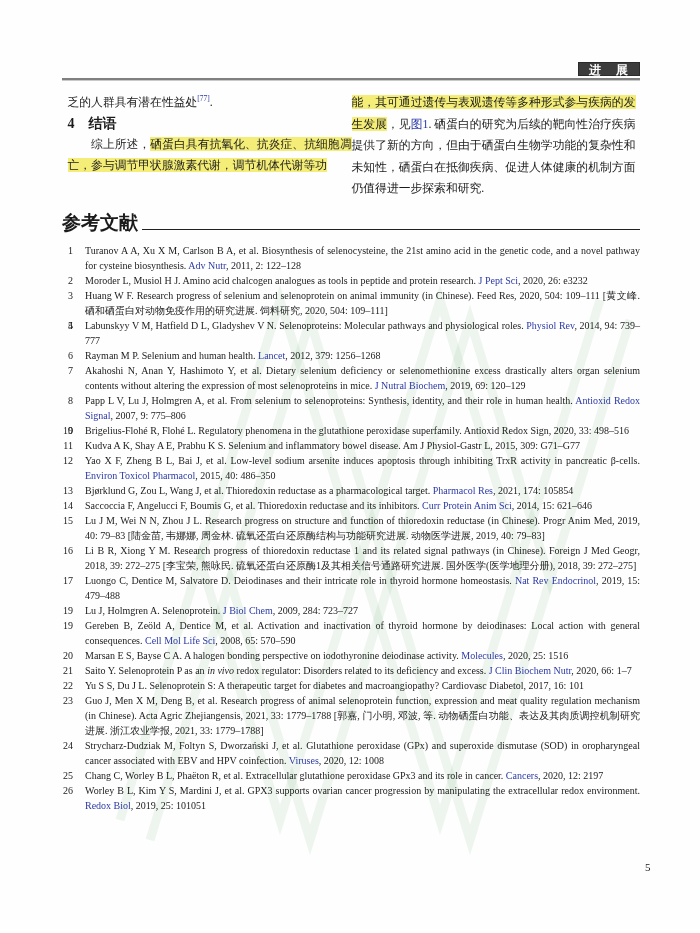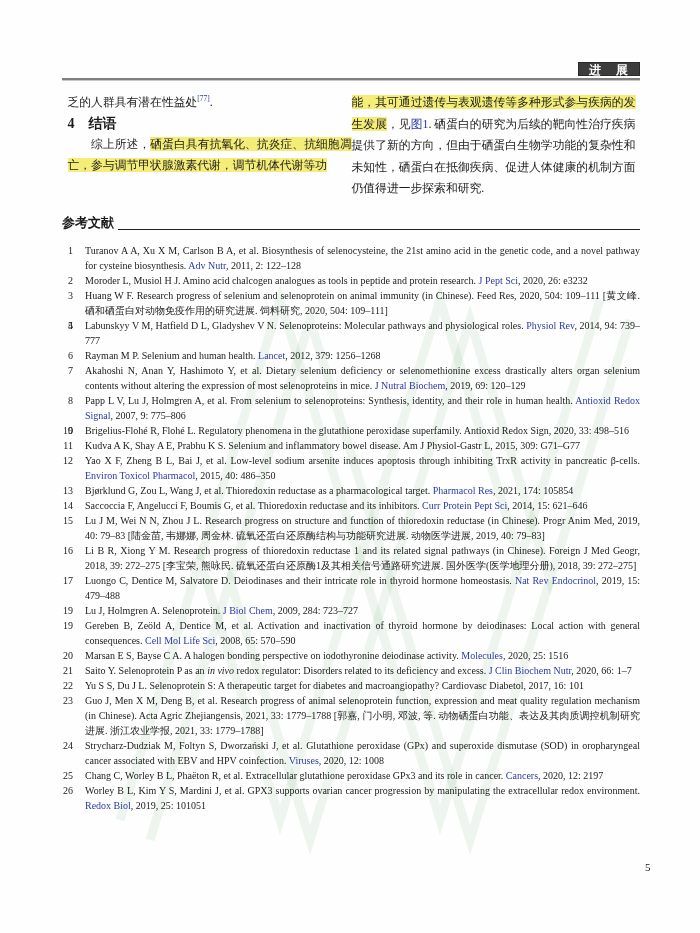--- a/index.html
+++ b/index.html
@@ -37,21 +37,21 @@
   .indent { text-indent:2em; }
   .hl { background:var(--hl,#f4ee79); }
   .blue { color:var(--link,#2b3aa6); }
   .it { font-style:italic; }
   sup { font-size:7.5px; line-height:0; }
 
   
   .refs-heading {
     position:absolute; top:213px; left:62px; width:578px;
     display:flex; align-items:flex-end;
-    font-size:13px; font-weight:bold; line-height:20px;
+    font-size:19px; font-weight:bold; line-height:20px;
   }
   .refs-heading .rule { flex:1; border-bottom:1.5px solid #1f1f1f; margin:0 0 3px 4px; }
   .refs-list {
     position:absolute; top:243px; left:62px; width:578px;
     font-size:10px; line-height:15px;
   }
   .ref-item { position:relative; padding-left:23px; text-align:justify; margin:0; }
   .ref-num { position:absolute; left:0; top:0; width:11px; text-align:right; }
 
   .page-number { position:absolute; top:861px; left:645px; font-size:11px; }
@@ -100,21 +100,21 @@
         <div class="ref-item"><span class="ref-num">4</span></div>
         <div class="ref-item"><span class="ref-num">5</span><span><span>Labunskyy V M, Hatfield D L, Gladyshev V N. Selenoproteins: Molecular pathways and physiological roles. </span><span class="blue">Physiol Rev</span><span>, 2014, 94: 739–777</span></span></div>
         <div class="ref-item"><span class="ref-num">6</span><span><span>Rayman M P. Selenium and human health. </span><span class="blue">Lancet</span><span>, 2012, 379: 1256–1268</span></span></div>
         <div class="ref-item"><span class="ref-num">7</span><span><span>Akahoshi N, Anan Y, Hashimoto Y, et al. Dietary selenium deficiency or selenomethionine excess drastically alters organ selenium contents without altering the expression of most selenoproteins in mice. </span><span class="blue">J Nutral Biochem</span><span>, 2019, 69: 120–129</span></span></div>
         <div class="ref-item"><span class="ref-num">8</span><span><span>Papp L V, Lu J, Holmgren A, et al. From selenium to selenoproteins: Synthesis, identity, and their role in human health. </span><span class="blue">Antioxid Redox Signal</span><span>, 2007, 9: 775–806</span></span></div>
         <div class="ref-item"><span class="ref-num">9</span></div>
         <div class="ref-item"><span class="ref-num">10</span><span><span>Brigelius-Flohé R, Flohé L. Regulatory phenomena in the glutathione peroxidase superfamily. Antioxid Redox Sign, 2020, 33: 498–516</span></span></div>
         <div class="ref-item"><span class="ref-num">11</span><span><span>Kudva A K, Shay A E, Prabhu K S. Selenium and inflammatory bowel disease. Am J Physiol-Gastr L, 2015, 309: G71–G77</span></span></div>
         <div class="ref-item"><span class="ref-num">12</span><span><span>Yao X F, Zheng B L, Bai J, et al. Low-level sodium arsenite induces apoptosis through inhibiting TrxR activity in pancreatic β-cells. </span><span class="blue">Environ Toxicol Pharmacol</span><span>, 2015, 40: 486–350</span></span></div>
         <div class="ref-item"><span class="ref-num">13</span><span><span>Bjørklund G, Zou L, Wang J, et al. Thioredoxin reductase as a pharmacological target. </span><span class="blue">Pharmacol Res</span><span>, 2021, 174: 105854</span></span></div>
-        <div class="ref-item"><span class="ref-num">14</span><span><span>Saccoccia F, Angelucci F, Boumis G, et al. Thioredoxin reductase and its inhibitors. </span><span class="blue">Curr Protein Pept Sci</span><span>, 2014, 15: 621–646</span></span></div>
+        <div class="ref-item"><span class="ref-num">14</span><span><span>Saccoccia F, Angelucci F, Boumis G, et al. Thioredoxin reductase and its inhibitors. </span><span class="blue">Curr Protein Anim Sci</span><span>, 2014, 15: 621–646</span></span></div>
         <div class="ref-item"><span class="ref-num">15</span><span><span>Lu J M, Wei N N, Zhou J L. Research progress on structure and function of thioredoxin reductase (in Chinese). Progr Anim Med, 2019, 40: 79–83 [陆金苗, 韦娜娜, 周金林. 硫氧还蛋白还原酶结构与功能研究进展. 动物医学进展, 2019, 40: 79–83]</span></span></div>
         <div class="ref-item"><span class="ref-num">16</span><span><span>Li B R, Xiong Y M. Research progress of thioredoxin reductase 1 and its related signal pathways (in Chinese). Foreign J Med Geogr, 2018, 39: 272–275 [李宝荣, 熊咏民. 硫氧还蛋白还原酶1及其相关信号通路研究进展. 国外医学(医学地理分册), 2018, 39: 272–275]</span></span></div>
         <div class="ref-item"><span class="ref-num">17</span><span><span>Luongo C, Dentice M, Salvatore D. Deiodinases and their intricate role in thyroid hormone homeostasis. </span><span class="blue">Nat Rev Endocrinol</span><span>, 2019, 15: 479–488</span></span></div>
         <div class="ref-item"><span class="ref-num">19</span><span><span>Lu J, Holmgren A. Selenoprotein. </span><span class="blue">J Biol Chem</span><span>, 2009, 284: 723–727</span></span></div>
         <div class="ref-item"><span class="ref-num">19</span><span><span>Gereben B, Zeöld A, Dentice M, et al. Activation and inactivation of thyroid hormone by deiodinases: Local action with general consequences. </span><span class="blue">Cell Mol Life Sci</span><span>, 2008, 65: 570–590</span></span></div>
         <div class="ref-item"><span class="ref-num">20</span><span><span>Marsan E S, Bayse C A. A halogen bonding perspective on iodothyronine deiodinase activity. </span><span class="blue">Molecules</span><span>, 2020, 25: 1516</span></span></div>
         <div class="ref-item"><span class="ref-num">21</span><span><span>Saito Y. Selenoprotein P as an </span><span class="it">in vivo</span><span> redox regulator: Disorders related to its deficiency and excess. </span><span class="blue">J Clin Biochem Nutr</span><span>, 2020, 66: 1–7</span></span></div>
         <div class="ref-item"><span class="ref-num">22</span><span><span>Yu S S, Du J L. Selenoprotein S: A therapeutic target for diabetes and macroangiopathy? Cardiovasc Diabetol, 2017, 16: 101</span></span></div>
         <div class="ref-item"><span class="ref-num">23</span><span><span>Guo J, Men X M, Deng B, et al. Research progress of animal selenoprotein function, expression and meat quality regulation mechanism (in Chinese).  Acta Agric Zhejiangensis, 2021, 33: 1779–1788 [郭嘉, 门小明, 邓波, 等. 动物硒蛋白功能、表达及其肉质调控机制研究进展. 浙江农业学报, 2021, 33: 1779–1788]</span></span></div>
         <div class="ref-item"><span class="ref-num">24</span><span><span>Strycharz-Dudziak M, Foltyn S, Dworzański J, et al. Glutathione peroxidase (GPx) and superoxide dismutase (SOD) in oropharyngeal cancer associated with EBV and HPV coinfection. </span><span class="blue">Viruses</span><span>, 2020, 12: 1008</span></span></div>

